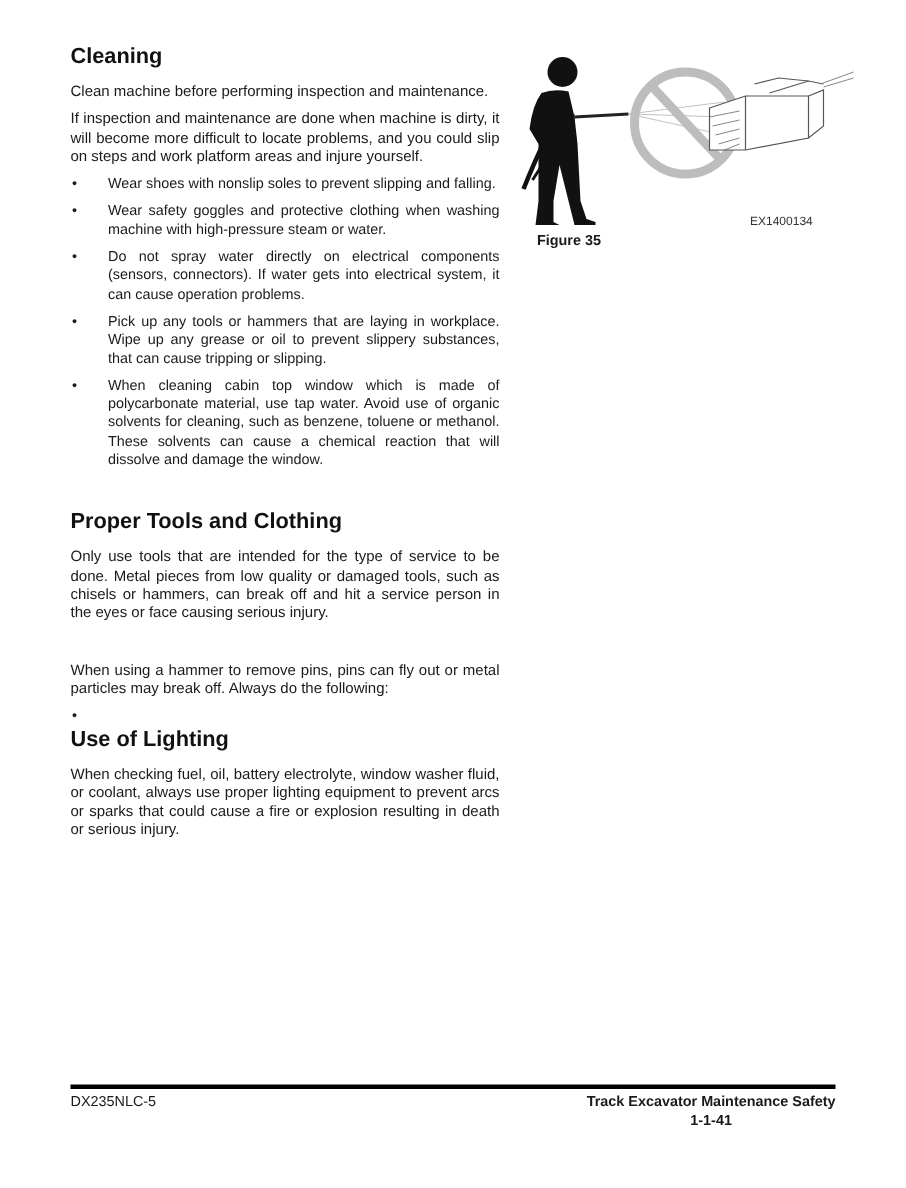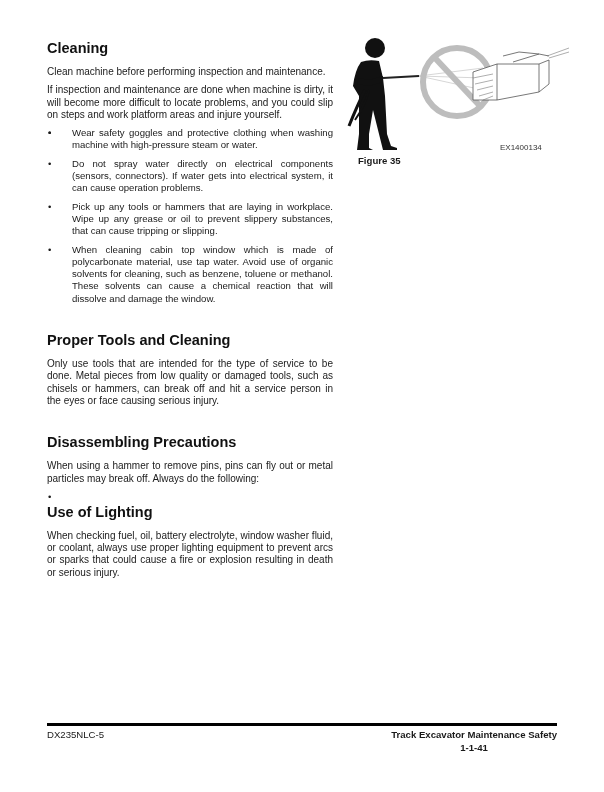--- a/index.html
+++ b/index.html
@@ -1,18 +1,18 @@
 <!DOCTYPE html>
 <html><head>
 <meta charset="utf-8">
 <style>
   html, body { margin: 0; padding: 0; background: #ffffff; }
   body { width: 604px; height: 792px; position: relative; overflow: hidden;
          font-family: "Liberation Sans", sans-serif; color: #1a1a1a; }
-  .col { position: absolute; left: 47px; top: 39px; width: 286px; }
+  .col { position: absolute; left: 47px; top: 29px; width: 286px; }
   h2 { font-size: 14.5px; font-weight: bold; margin: 0 0 9px 0; line-height: 18px; color: #111; }
   p { font-size: 10px; line-height: 12.3px; margin: 0 0 6px 0; text-align: justify; }
   .section { margin-bottom: 18px; }
   ul { list-style: none; margin: 0; padding: 0; }
   li { position: relative; padding-left: 25px; font-size: 9.6px; line-height: 12.3px;
        margin: 0 0 6px 0; text-align: justify; }
   li .bullet { position: absolute; left: 1px; top: 0; }
   .figure { position: absolute; left: 343px; top: 34px; width: 236px; height: 130px; }
   .fig-caption { position: absolute; left: 346px; top: 155px; font-size: 9.6px; font-weight: bold; padding-left: 12px; }
   .fig-id { position: absolute; left: 500px; top: 143px; font-size: 8px; color: #333; }
@@ -23,35 +23,34 @@
 </head>
 <body>
 
 <div class="col">
 
   <div class="section">
     <h2>Cleaning</h2>
     <p>Clean machine before performing inspection and maintenance.</p>
     <p>If inspection and maintenance are done when machine is dirty, it will become more difficult to locate problems, and you could slip on steps and work platform areas and injure yourself.</p>
     <ul>
-      <li><span class="bullet">•</span></li>
+      <li><span class="bullet">•</span><span>Wear shoes with nonslip soles to prevent slipping and falling.</span></li>
       <li><span class="bullet">•</span><span>Wear safety goggles and protective clothing when washing machine with high-pressure steam or water.</span></li>
       <li><span class="bullet">•</span><span>Do not spray water directly on electrical components (sensors, connectors). If water gets into electrical system, it can cause operation problems.</span></li>
       <li><span class="bullet">•</span><span>Pick up any tools or hammers that are laying in workplace. Wipe up any grease or oil to prevent slippery substances, that can cause tripping or slipping.</span></li>
       <li><span class="bullet">•</span><span>When cleaning cabin top window which is made of polycarbonate material, use tap water. Avoid use of organic solvents for cleaning, such as benzene, toluene or methanol. These solvents can cause a chemical reaction that will dissolve and damage the window.</span></li>
     </ul>
   </div>
 
   <div class="section" style="margin-top:26px">
-    <h2>Proper Tools and Cleaning</h2>
+    <h2>Proper Tools and Clothing</h2>
     <p>Only use tools that are intended for the type of service to be done. Metal pieces from low quality or damaged tools, such as chisels or hammers, can break off and hit a service person in the eyes or face causing serious injury.</p>
   </div>
 
   <div class="section" style="margin-top:26px">
-    <h2>Disassembling Precautions</h2>
     <p>When using a hammer to remove pins, pins can fly out or metal particles may break off. Always do the following:</p>
     <ul>
       <li><span class="bullet">•</span></li>
     </ul>
   </div>
 
   <div class="section" style="">
     <h2>Use of Lighting</h2>
     <p>When checking fuel, oil, battery electrolyte, window washer fluid, or coolant, always use proper lighting equipment to prevent arcs or sparks that could cause a fire or explosion resulting in death or serious injury.</p>
   </div>

